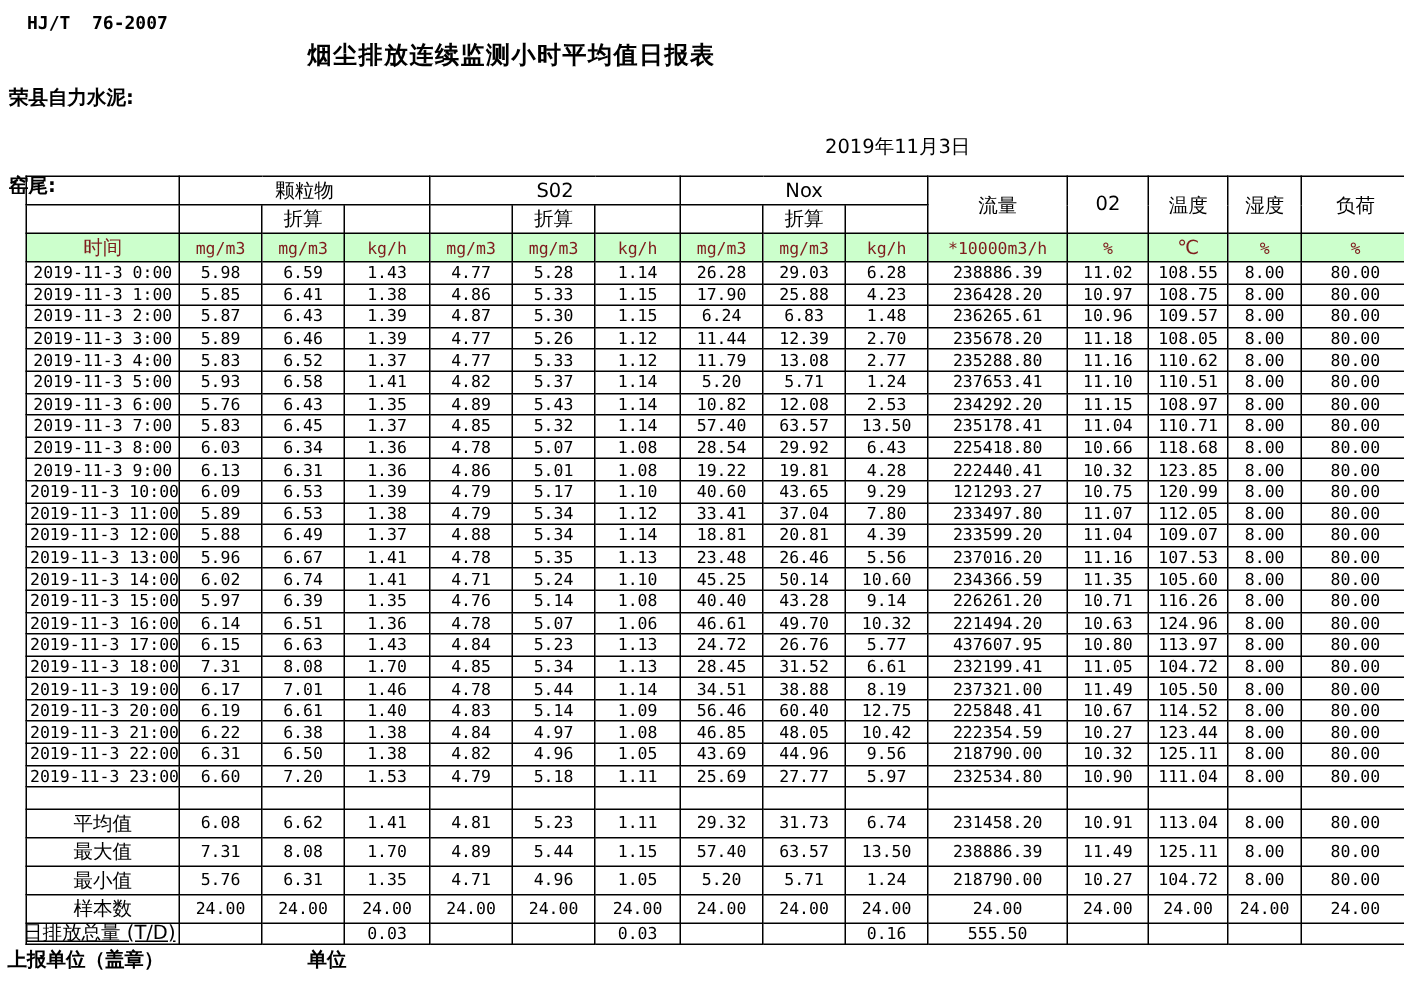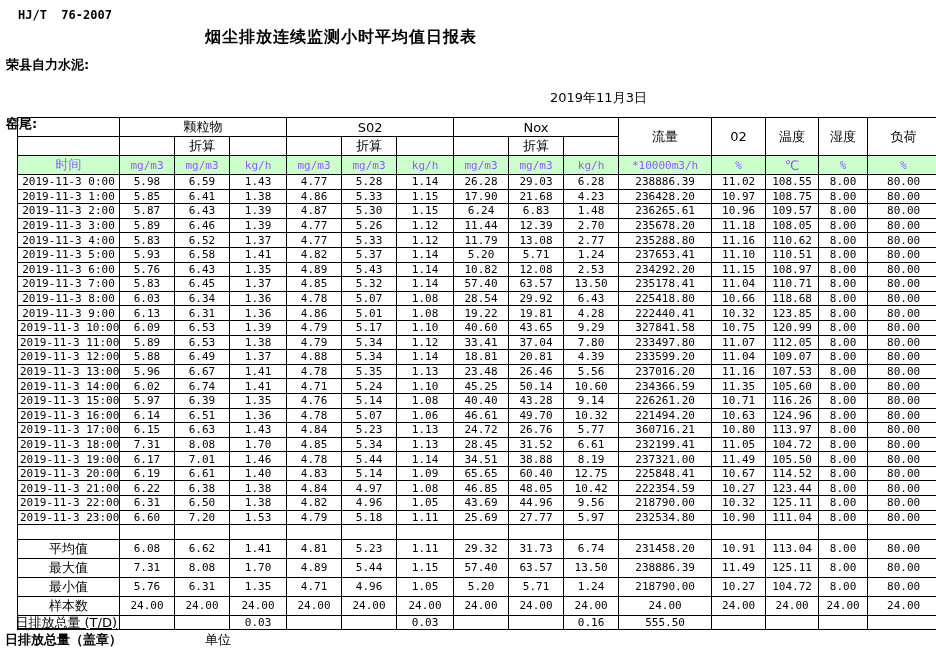--- a/index.html
+++ b/index.html
@@ -10,31 +10,31 @@
   .title{position:absolute;left:205px;top:27px;font-size:16px;font-weight:bold;letter-spacing:1px;}
   .company{position:absolute;left:6px;top:56px;font-size:13px;font-weight:bold;}
   .location{position:absolute;left:6px;top:89px;font-size:13px;font-weight:bold;margin-top:26px;}
   .rdate{position:absolute;left:550px;top:89px;font-size:13px;}
   table.rep{position:absolute;left:17px;top:117px;border-collapse:collapse;table-layout:fixed;
         width:918px;font-family:"DejaVu Sans Mono",monospace;font-size:11px;}
   table.rep td{border:1px solid #000;padding:0 2px;height:13.6px;text-align:center;
         white-space:nowrap;overflow:hidden;vertical-align:middle;}
   tr.h1 td{height:14px;font-family:"DejaVu Sans",sans-serif;font-size:13px;}
   tr.h2 td{height:16px;font-family:"DejaVu Sans",sans-serif;font-size:13px;margin-left:35px;}
-  tr.hg td{height:14px;background:#ccffcc;color:#8b5cf6;}
+  tr.hg td{height:14px;background:#ccffcc;color:#7f1d1d;}
   td.gt{font-family:"DejaVu Sans",sans-serif;font-size:13px;}
   td.t{text-align:right;padding-right:3px;}
   td.r{text-align:right;padding-right:4px;}
   td.lbl{font-family:"DejaVu Sans",sans-serif;font-size:13px;text-align:right;padding-right:3px;}
   td.rel{position:relative;overflow:visible;margin-top:41px;}
   .spill{position:absolute;right:2px;top:0;line-height:14px;white-space:nowrap;
         font-family:"DejaVu Sans",sans-serif;font-size:13px;text-decoration:underline;}
   .flow-note{position:absolute;left:5px;top:611px;font-size:13px;font-weight:bold;}
   .report-unit{position:absolute;left:5px;top:631px;font-size:13px;font-weight:bold;}
-  .unit-label{position:absolute;left:205px;top:631px;font-size:13px;font-weight:normal;}
+  .unit-label{position:absolute;left:205px;top:631px;font-size:13px;font-weight:bold;}
 </style>
 </head>
 <body>
 
 <div class="page">
   <div class="std">HJ/T  76-2007</div>
   <div class="title">烟尘排放连续监测小时平均值日报表</div>
   <div class="company">荣县自力水泥:</div>
   <div class="location">窑尾:</div>
   <div class="rdate">2019年11月3日</div>
@@ -119,21 +119,21 @@
         </tr>
         <tr>
           <td class="t">2019-11-3 1:00</td>
           <td>5.85</td>
           <td>6.41</td>
           <td>1.38</td>
           <td>4.86</td>
           <td>5.33</td>
           <td>1.15</td>
           <td>17.90</td>
-          <td>21.68</td>
+          <td>25.88</td>
           <td>4.23</td>
           <td class="r">236428.20</td>
           <td>10.97</td>
           <td>108.75</td>
           <td>8.00</td>
           <td>80.00</td>
         </tr>
         <tr>
           <td class="t">2019-11-3 2:00</td>
           <td>5.87</td>
@@ -274,21 +274,21 @@
           <td class="t">2019-11-3 10:00</td>
           <td>6.09</td>
           <td>6.53</td>
           <td>1.39</td>
           <td>4.79</td>
           <td>5.17</td>
           <td>1.10</td>
           <td>40.60</td>
           <td>43.65</td>
           <td>9.29</td>
-          <td class="r">327841.58</td>
+          <td class="r">121293.27</td>
           <td>10.75</td>
           <td>120.99</td>
           <td>8.00</td>
           <td>80.00</td>
         </tr>
         <tr>
           <td class="t">2019-11-3 11:00</td>
           <td>5.89</td>
           <td>6.53</td>
           <td>1.38</td>
@@ -393,21 +393,21 @@
           <td class="t">2019-11-3 17:00</td>
           <td>6.15</td>
           <td>6.63</td>
           <td>1.43</td>
           <td>4.84</td>
           <td>5.23</td>
           <td>1.13</td>
           <td>24.72</td>
           <td>26.76</td>
           <td>5.77</td>
-          <td class="r">360716.21</td>
+          <td class="r">437607.95</td>
           <td>10.80</td>
           <td>113.97</td>
           <td>8.00</td>
           <td>80.00</td>
         </tr>
         <tr>
           <td class="t">2019-11-3 18:00</td>
           <td>7.31</td>
           <td>8.08</td>
           <td>1.70</td>
@@ -441,21 +441,21 @@
           <td>80.00</td>
         </tr>
         <tr>
           <td class="t">2019-11-3 20:00</td>
           <td>6.19</td>
           <td>6.61</td>
           <td>1.40</td>
           <td>4.83</td>
           <td>5.14</td>
           <td>1.09</td>
-          <td>65.65</td>
+          <td>56.46</td>
           <td>60.40</td>
           <td>12.75</td>
           <td class="r">225848.41</td>
           <td>10.67</td>
           <td>114.52</td>
           <td>8.00</td>
           <td>80.00</td>
         </tr>
         <tr>
           <td class="t">2019-11-3 21:00</td>
@@ -613,15 +613,15 @@
           <td class="r">555.50</td>
           <td class="r"></td>
           <td class="r"></td>
           <td class="r"></td>
           <td class="r"></td>
         </tr>
       </tbody>
 
   </table>
 
-  <div class="report-unit">日排放总量（盖章）</div>
+  <div class="report-unit">上报单位（盖章）</div>
   <div class="unit-label">单位</div>
 </div>
 
 </body></html>

